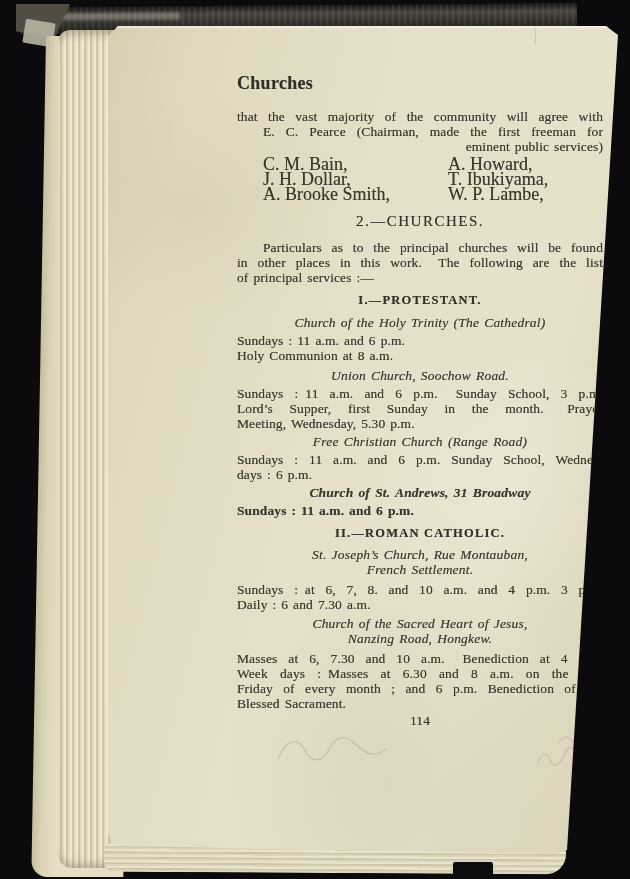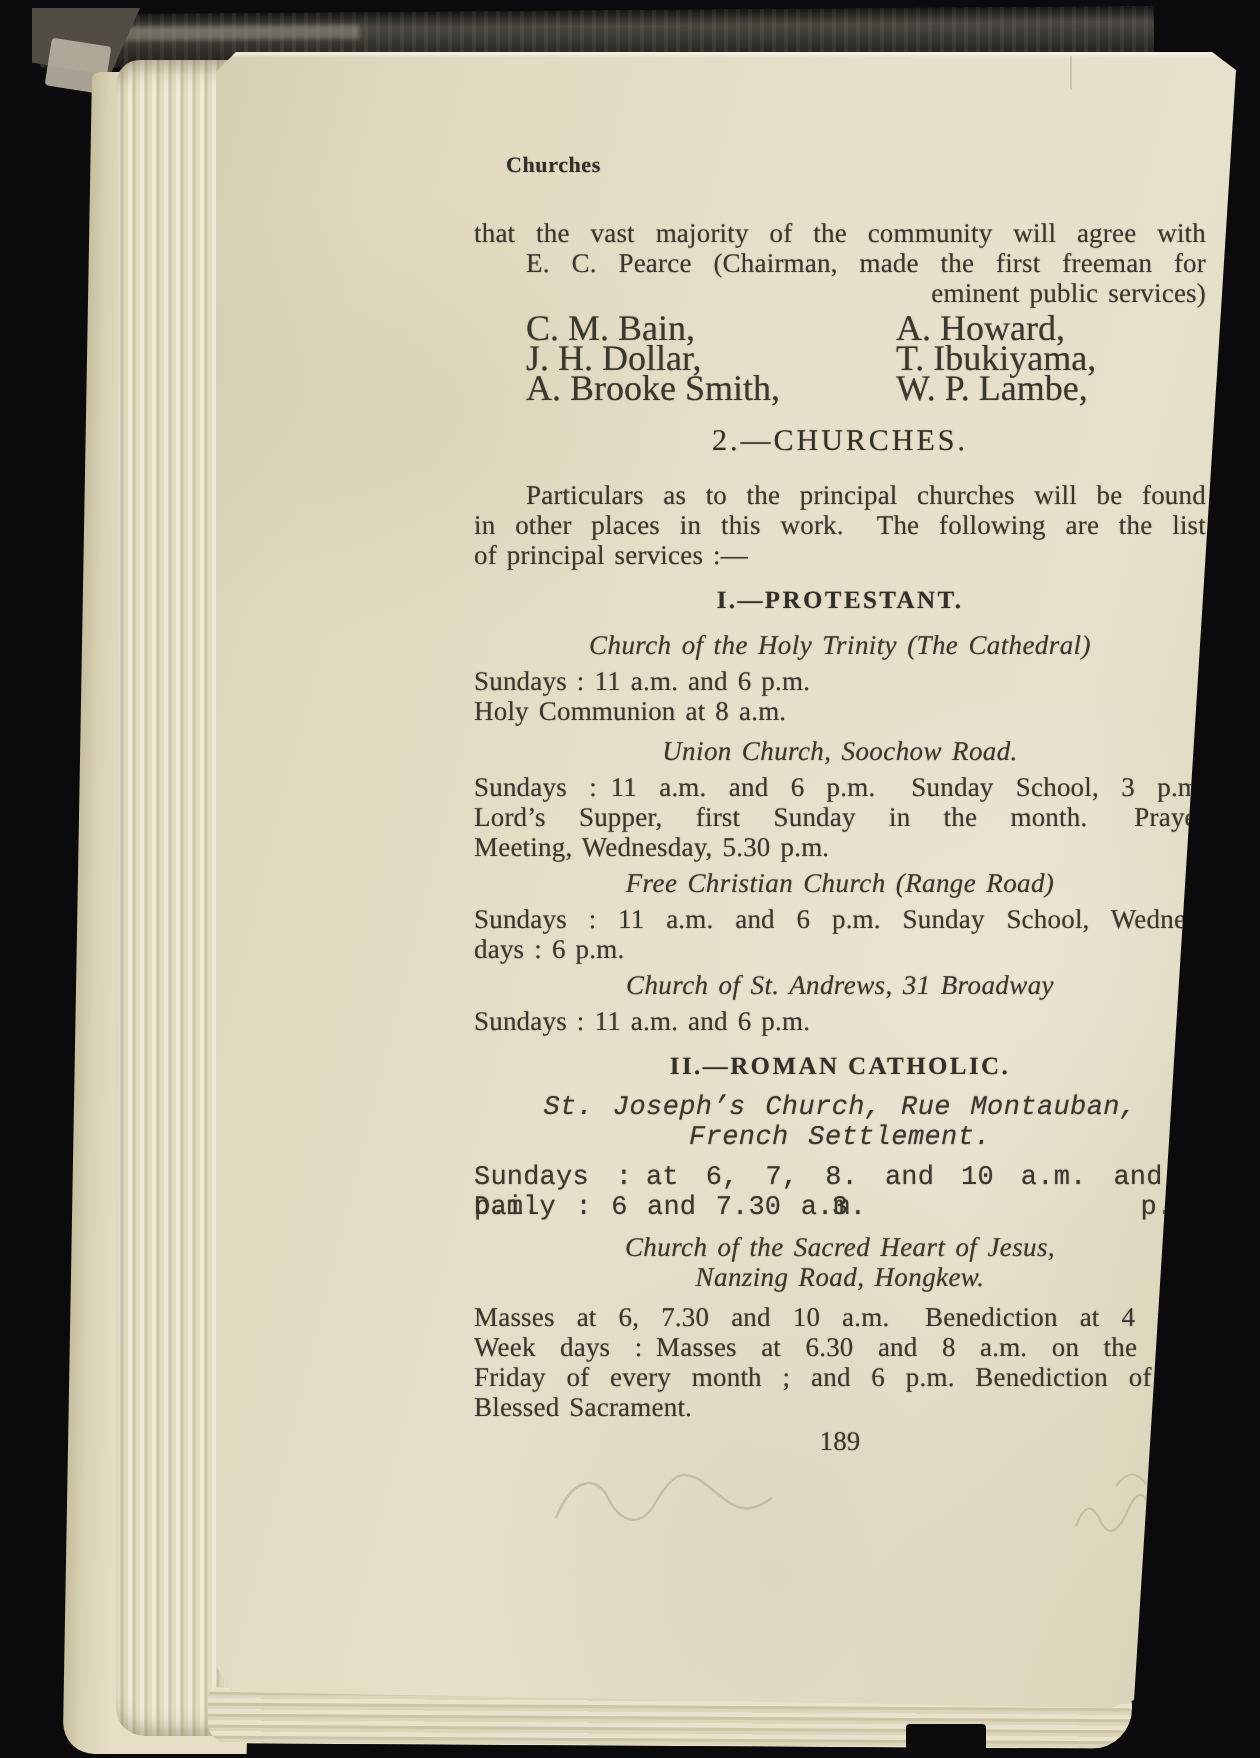--- a/index.html
+++ b/index.html
@@ -44,21 +44,21 @@
   .page-split-line{position:absolute;left:535px;top:28px;width:1px;height:17px;background:#c3bb9e;opacity:.7;}
   .stand{position:absolute;left:453px;top:862px;width:40px;height:17px;background:#0c0c0d;border-radius:2px;}
 
   
   .text-col{position:absolute;left:129px;top:48px;width:366px;
     text-shadow:0 0 .6px rgba(56,52,42,.55);}
   .ln{height:15px;line-height:15px;font-size:13.5px;letter-spacing:.1px;word-spacing:1.5px;}
   .j{text-align:justify;text-align-last:justify;}
   .ctr{text-align:center;}
   .it{font-style:italic;text-align:center;letter-spacing:.2px;}
-  .runhead{height:18px;line-height:18px;font-size:11px;font-weight:700;letter-spacing:.3px;color:#322f26;margin-left:16px;}
+  .runhead{height:18px;line-height:18px;font-size:18px;font-weight:700;letter-spacing:.3px;color:#322f26;}
   .h-main{font-size:15px;line-height:17px;letter-spacing:1.5px;text-align:center;color:#333028;}
   .h-sub{font-size:12.5px;line-height:15px;letter-spacing:1.2px;font-weight:700;text-align:center;color:#333028;}
   .ind1{text-indent:26px;}
   .ind2{text-indent:123px;text-align:right;}
   .nrow{position:relative;height:15px;line-height:15px;font-size:18px;}
   .nleft{position:absolute;left:26px;}
   .nright{position:absolute;left:211px;}
   .scribbles{position:absolute;left:150px;top:695px;}
 </style>
 </head>
@@ -135,50 +135,50 @@
       </div>
 
       <div style="margin-top:3px;">
         <div class="ln it">Free Christian Church (Range Road)</div>
         <div style="margin-top:3px;">
           <div class="ln j">Sundays : 11 a.m. and 6 p.m. Sunday School, Wednes-</div>
           <div class="ln">days : 6 p.m.</div>
         </div>
       </div>
 
-      <div style="margin-top:3px;">
+      <div style="margin-top:3px;font-weight:bold;">
         <div class="ln it">Church of St. Andrews, 31 Broadway</div>
         <div style="margin-top:3px;">
           <div class="ln">Sundays : 11 a.m. and 6 p.m.</div>
         </div>
       </div>
 
       <div class="h-sub" style="margin-top:8px;">II.—ROMAN CATHOLIC.</div>
 
-      <div style="margin-top:6px;font-family:Liberation Mono, monospace;">
+      <div style="margin-top:6px;">
         <div class="ln it">St. Joseph’s Church, Rue Montauban,</div>
         <div class="ln it">French Settlement.</div>
         <div style="margin-top:5px;">
           <div class="ln j">Sundays : at 6, 7, 8. and 10 a.m. and 4 p.m. 3 p.m.</div>
           <div class="ln">Daily : 6 and 7.30 a.m.</div>
         </div>
       </div>
 
       <div style="margin-top:4px;">
         <div class="ln it">Church of the Sacred Heart of Jesus,</div>
         <div class="ln it">Nanzing Road, Hongkew.</div>
         <div style="margin-top:5px;">
           <div class="ln j">Masses at 6, 7.30 and 10 a.m.  Benediction at 4 p.m.</div>
           <div class="ln j">Week days : Masses at 6.30 and 8 a.m. on the first</div>
           <div class="ln j">Friday of every month ; and 6 p.m. Benediction of the</div>
           <div class="ln">Blessed Sacrament.</div>
         </div>
       </div>
 
-      <div class="ln ctr" style="margin-top:2px;">189</div>
+      <div class="ln ctr" style="margin-top:2px;">114</div>
 
     </div>
   </div>
 
   <div class="page-split-line"></div>
   <div class="stand"></div>
 
 </div>
 
 </body></html>

